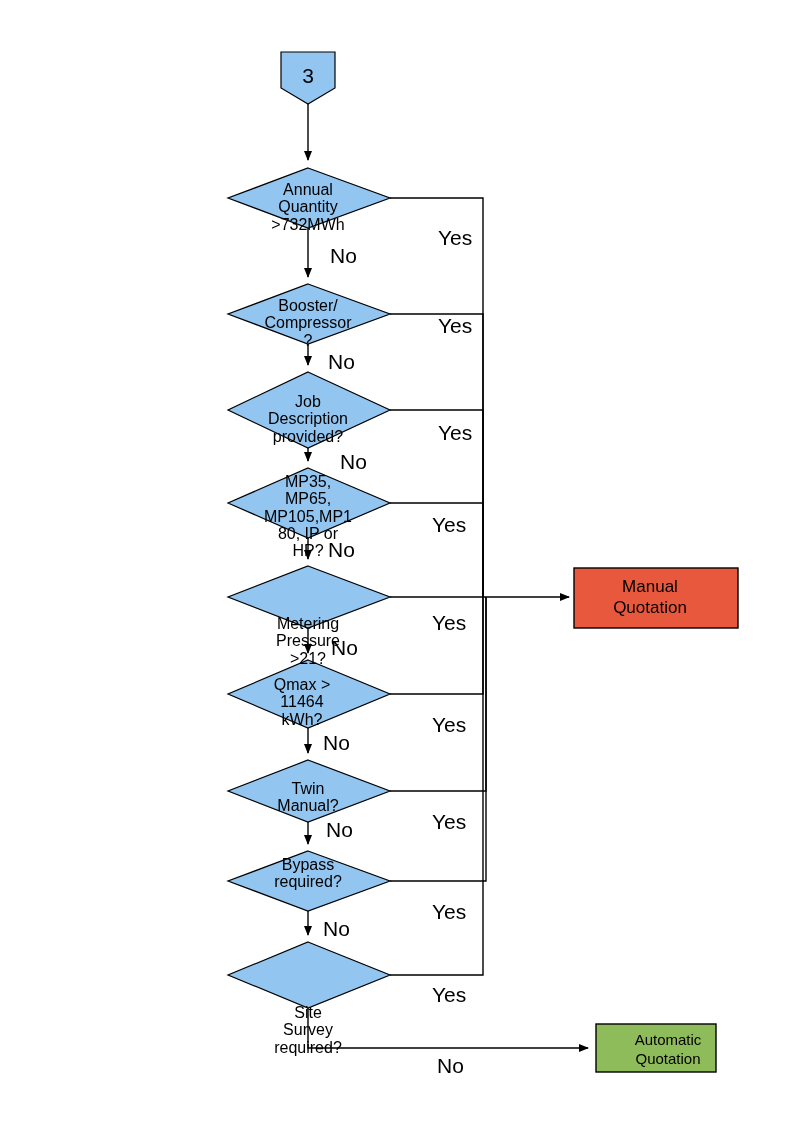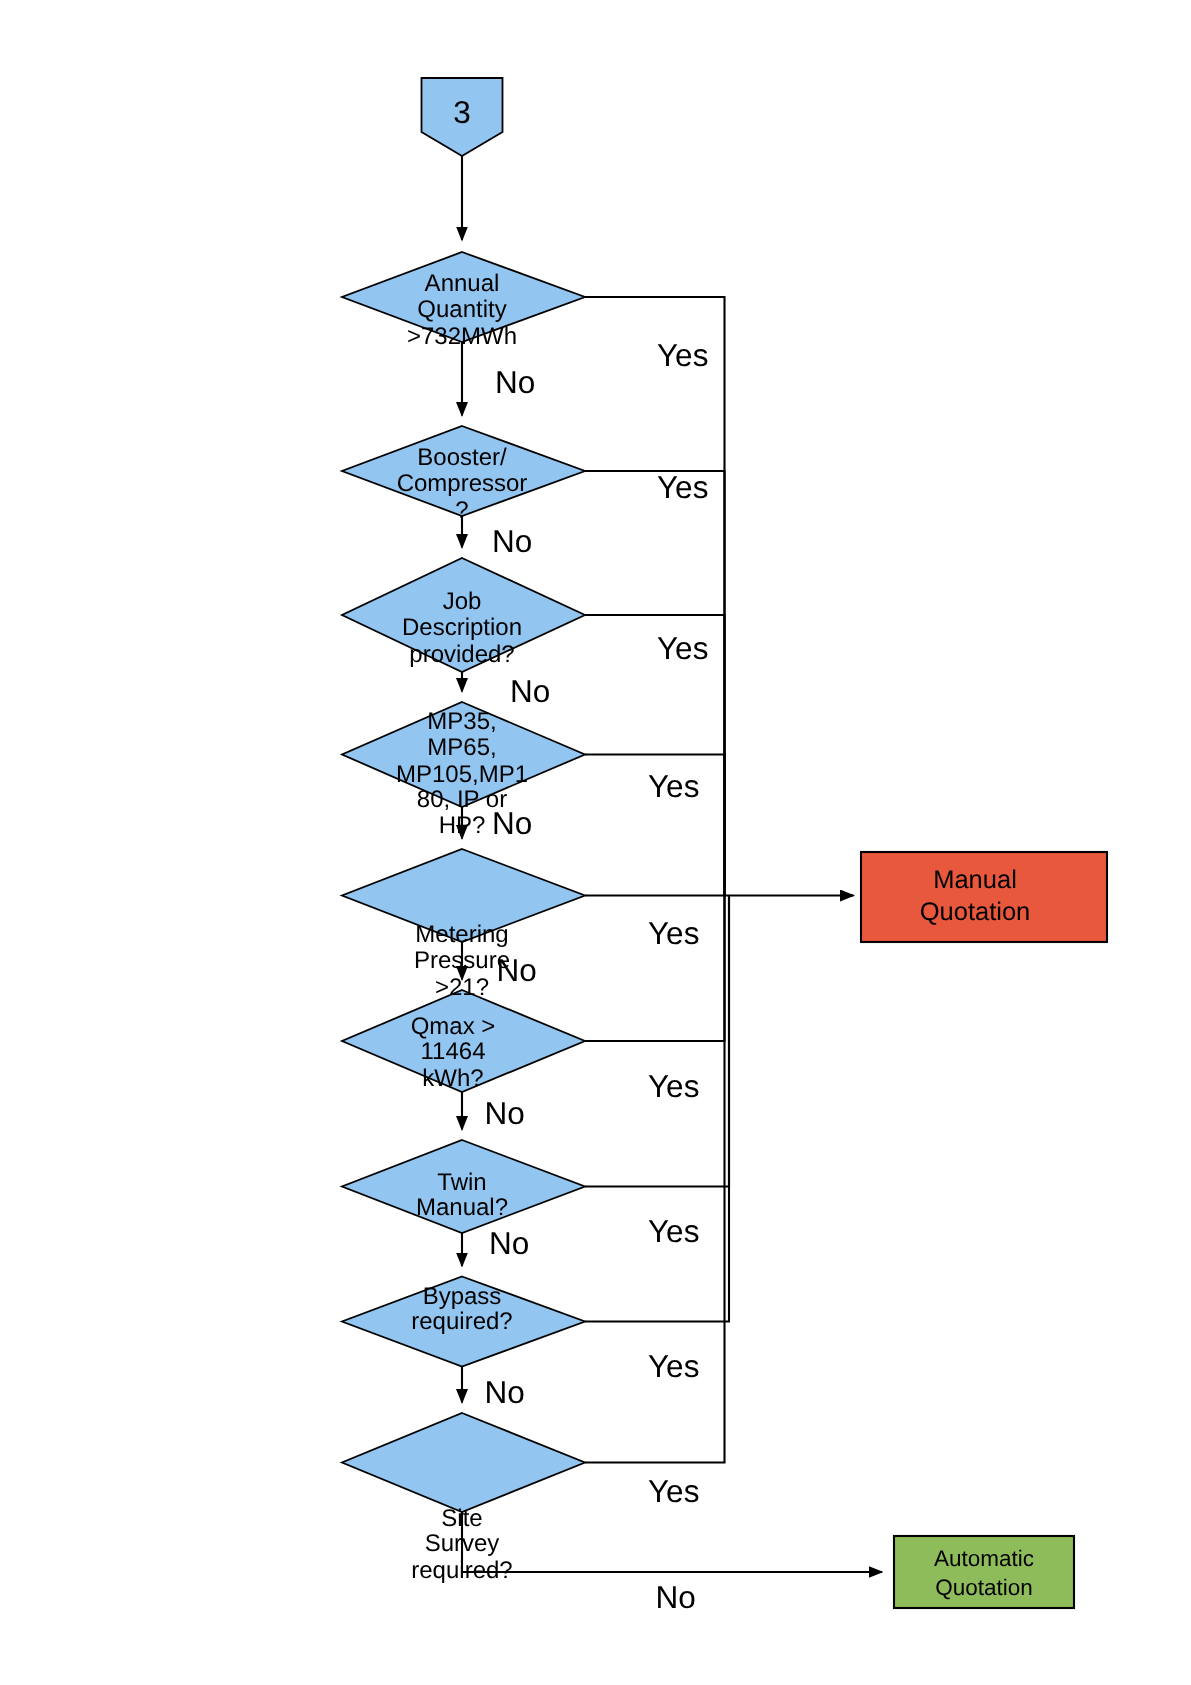--- a/index.html
+++ b/index.html
@@ -132,21 +132,21 @@
   <div class="node-label diamond-label" style="left:248px; top:780px; width:120px;">Twin
 Manual?</div>
   <div class="node-label diamond-label" style="left:248px; top:856px; width:120px;">Bypass
 required?</div>
   <div class="node-label diamond-label" style="left:248px; top:1004px; width:120px;">Site
 Survey
 required?</div>
 
   <div class="node-label terminal-label" style="left:574px; top:576px; width:152px;">Manual
 Quotation</div>
-  <div class="node-label terminal-label" style="left:596px; top:1031px; width:120px; font-size:15px;">Automatic
+  <div class="node-label terminal-label" style="left:596px; top:1031px; width:120px; font-size:15px;padding-left:12px;">Automatic
 Quotation</div>
 
   <div class="edge-label" style="left:438px; top:226px;">Yes</div>
   <div class="edge-label" style="left:438px; top:314px;">Yes</div>
   <div class="edge-label" style="left:438px; top:421px;">Yes</div>
   <div class="edge-label" style="left:432px; top:513px;">Yes</div>
   <div class="edge-label" style="left:432px; top:611px;">Yes</div>
   <div class="edge-label" style="left:432px; top:713px;">Yes</div>
   <div class="edge-label" style="left:432px; top:810px;">Yes</div>
   <div class="edge-label" style="left:432px; top:900px;">Yes</div>

